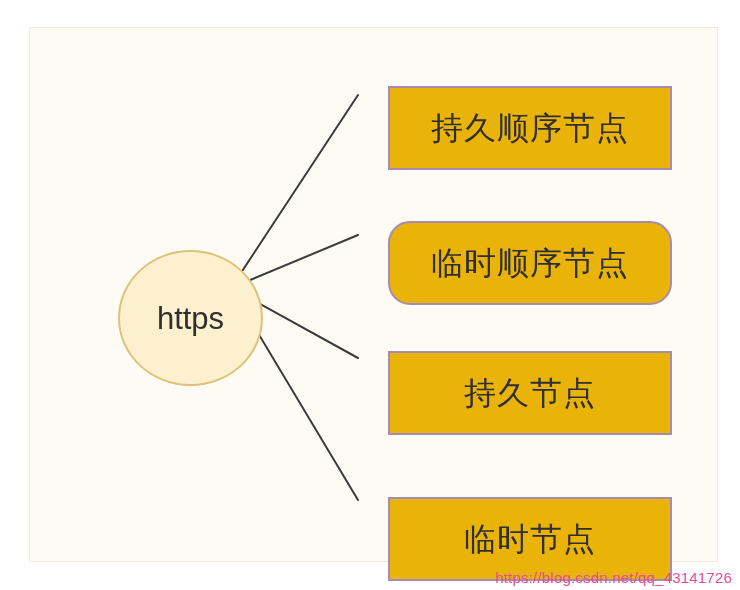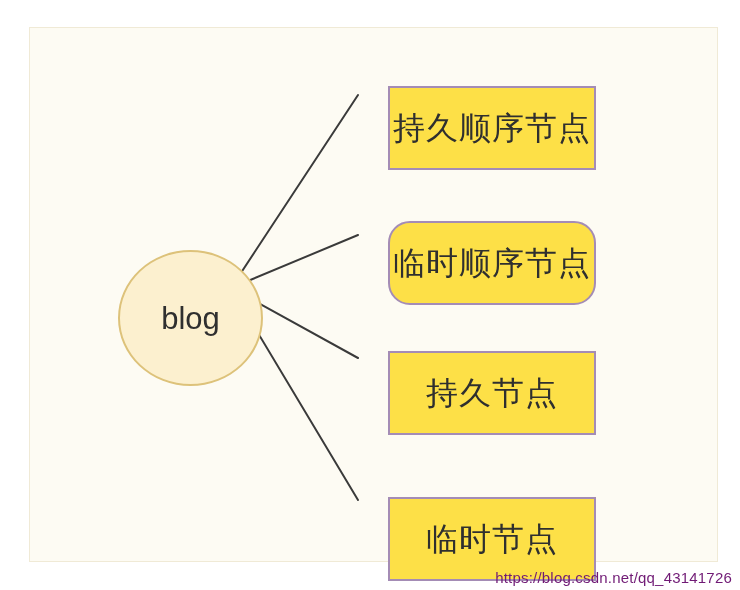--- a/index.html
+++ b/index.html
@@ -59,24 +59,24 @@
     font-size: 31px;
     color: #2f2f2f;
     letter-spacing: 0px;
     line-height: 1;
     font-weight: 400;
   }
   
   .child-node {
     position: absolute;
     left: 358px;
-    width: 208px;
+    width: 284px;
     height: 84px;
     box-sizing: border-box;
-    background: #fde047;
+    background: #eab308;
     border: 2px solid #a48cb5;
     display: flex;
     align-items: center;
     justify-content: center;
   }
   .child-node .node-label {
     font-size: 32px;
     color: #2f2f2f;
     line-height: 1;
     letter-spacing: 1px;
@@ -87,21 +87,21 @@
   #child-node-1 { top: 193px; border-radius: 22px; }
   #child-node-2 { top: 323px; }
   #child-node-3 { top: 453px; margin-top: 16px; }
 
   
   #watermark {
     position: absolute;
     right: 8px;
     bottom: 4px;
     font-size: 15px;
-    color: #701a75;
+    color: #ec4899;
     letter-spacing: 0.2px;
     white-space: nowrap;
     user-select: none;
   }
 </style>
 </head>
 <body>
 
 <div id="canvas">
 
@@ -114,21 +114,21 @@
         <line x1="358" y1="358" x2="231" y2="288"></line>
         <line x1="358" y1="500" x2="231" y2="288"></line>
       </g>
 
       <g fill="#3a3a3a">
         <polygon points="228,288 243,281 243,295"></polygon>
       </g>
     </svg>
 
     <div id="root-node">
-      <span class="node-label">blog</span>
+      <span class="node-label">https</span>
     </div>
 
     <div class="child-node" id="child-node-0">
       <span class="node-label">持久顺序节点</span>
     </div>
 
     <div class="child-node" id="child-node-1">
       <span class="node-label">临时顺序节点</span>
     </div>
 

